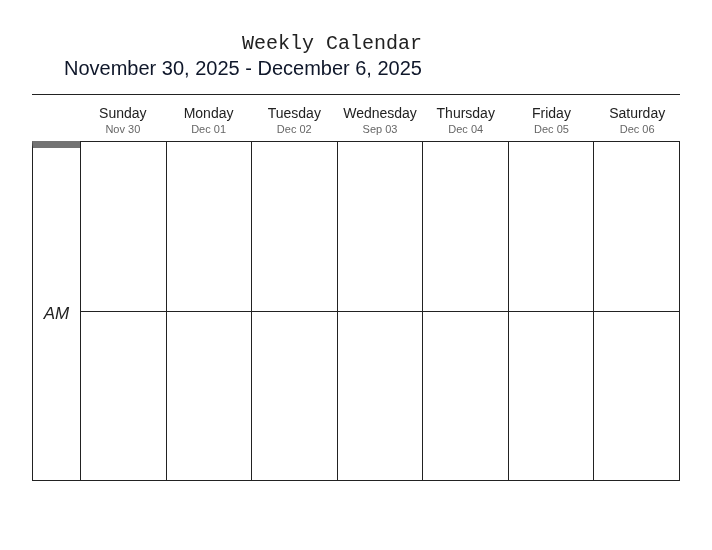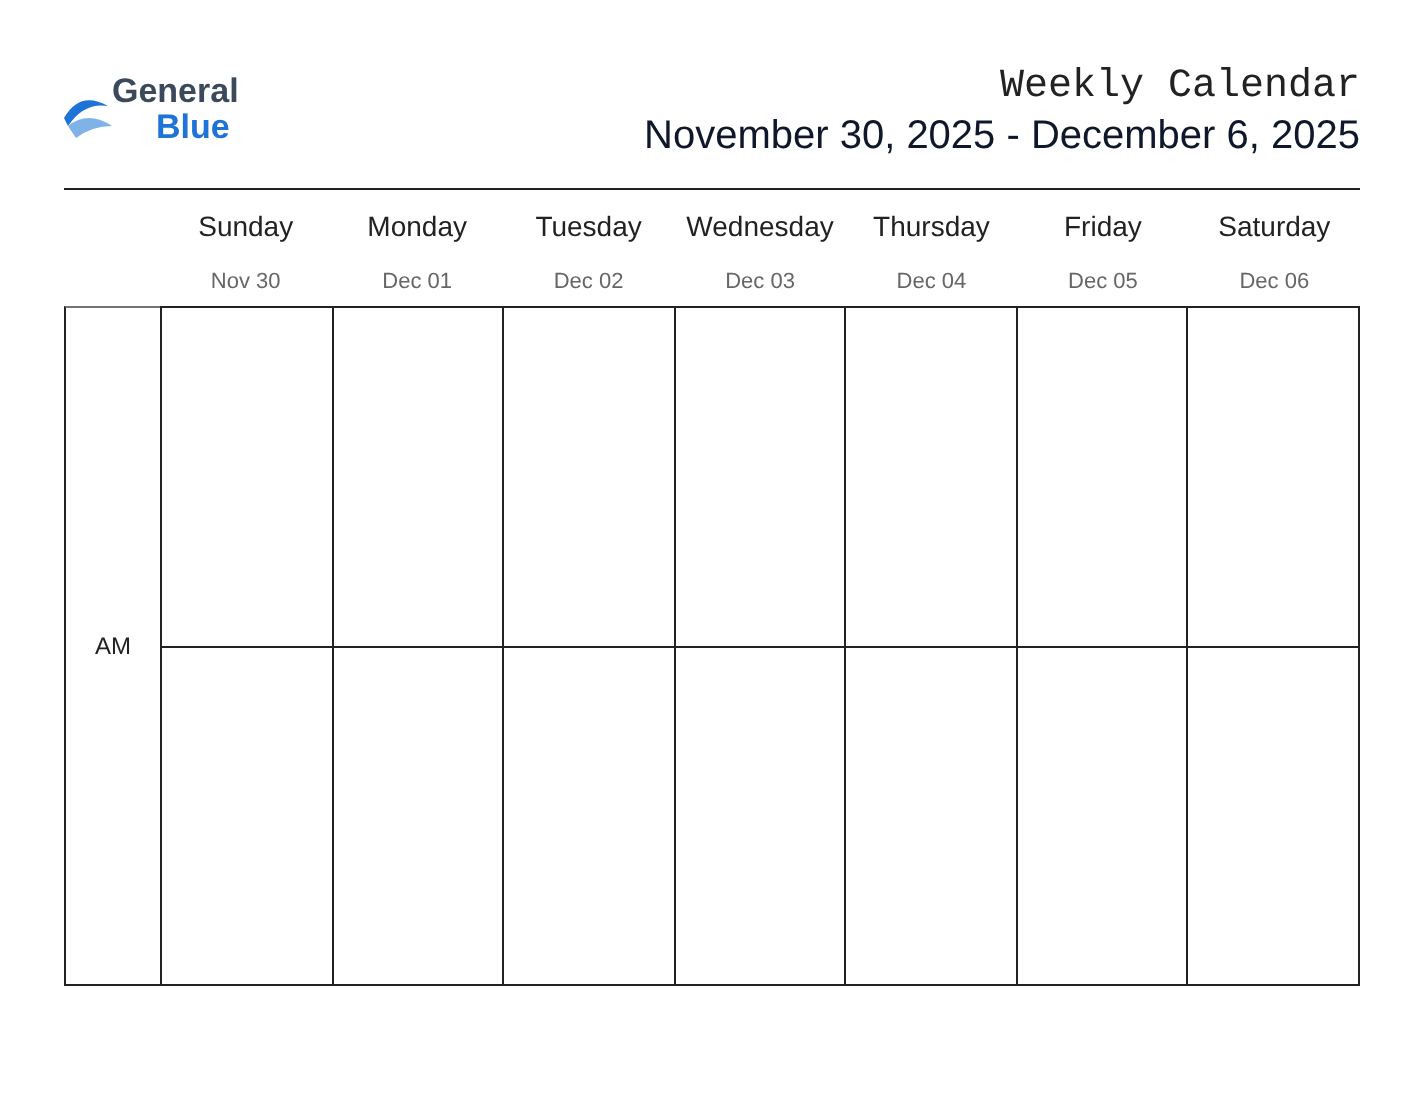--- a/index.html
+++ b/index.html
@@ -70,44 +70,45 @@
       margin-left: 48px;
     }
     .day-col {
       flex: 1;
       text-align: center;
       padding: 8px 0 6px 0;
     }
     .day-name {
       font-size: 14px;
       color: #222;
-      margin-bottom: 14px;
+      margin-bottom: 2px;
     }
     .day-date {
       font-size: 11px;
       color: #666;
       text-align: center;
     }
     .grid {
       display: flex;
     }
     .period-col {
       width: 48px;
       display: flex;
       flex-direction: column;
     }
     .period-cell {
       flex: 1;
       display: flex;
       align-items: center;
       justify-content: center;
-      font-size: 12px;
+      font-size: 17px;
       color: #222;
-      border-top: 1px solid #737373;
+      border-top: 7px solid #737373;
       border-left: 1px solid #222;
+      font-style: italic;
     }
     .period-cell:last-child { border-bottom: 1px solid #222; }
     .cells-col {
       flex: 1;
       display: flex;
       flex-direction: column;
     }
     .row { display: flex; flex: 1; }
     .cell {
       flex: 1;
@@ -115,28 +116,20 @@
       border-top: 1px solid #222;
       border-left: 1px solid #222;
     }
     .row:last-child .cell { border-bottom: 1px solid #222; }
     .cell:last-child { border-right: 1px solid #222; }
   </style>
 </head>
 <body>
 
 <div class="header">
-  <div class="logo">
-    <svg class="logo-swoosh" viewBox="0 0 24 20">
-      <path d="M 0 10 Q 8 -4 22 4 Q 10 2 2 14 Z" fill="#1e73d6"></path>
-      <path d="M 2 14 Q 12 6 24 14 Q 14 14 6 20 Z" fill="#7fb3e8"></path>
-    </svg>
-    <span class="logo-text-top">General</span>
-    <span class="logo-text-bottom">Blue</span>
-  </div>
   <div class="title-block">
     <div class="title-main">Weekly Calendar</div>
     <div class="title-sub">November 30, 2025 - December 6, 2025</div>
   </div>
 </div>
 
 <hr class="divider">
 
 <div class="day-headers">
   <div class="day-col">
@@ -146,21 +139,21 @@
   <div class="day-col">
     <div class="day-name">Monday</div>
     <div class="day-date">Dec 01</div>
   </div>
   <div class="day-col">
     <div class="day-name">Tuesday</div>
     <div class="day-date">Dec 02</div>
   </div>
   <div class="day-col">
     <div class="day-name">Wednesday</div>
-    <div class="day-date">Dec 03</div>
+    <div class="day-date">Sep 03</div>
   </div>
   <div class="day-col">
     <div class="day-name">Thursday</div>
     <div class="day-date">Dec 04</div>
   </div>
   <div class="day-col">
     <div class="day-name">Friday</div>
     <div class="day-date">Dec 05</div>
   </div>
   <div class="day-col">

